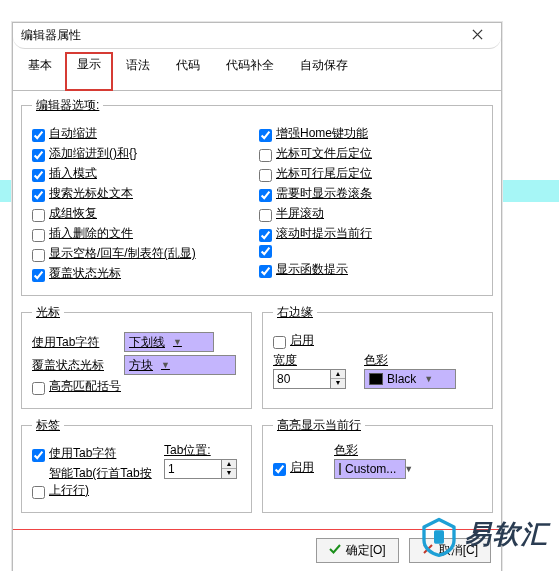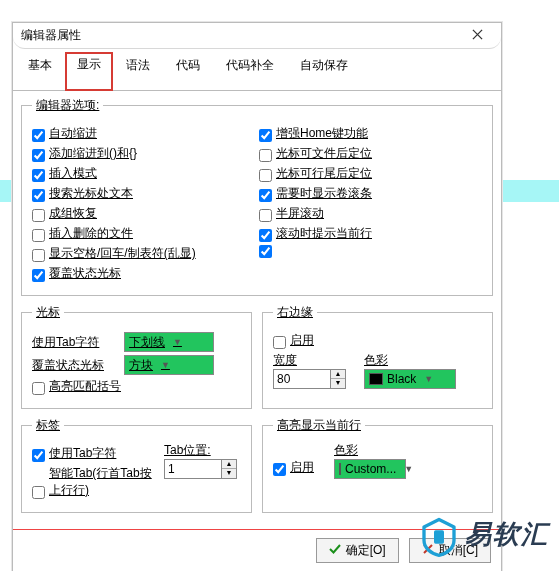--- a/index.html
+++ b/index.html
@@ -19,21 +19,21 @@
   legend { padding: 0 4px; }
   .cols { display: flex; gap: 8px; }
   .col { flex: 1; }
   .ck { display: flex; align-items: flex-end; gap: 4px; margin: 3px 0; }
   .ck input { width: 13px; height: 13px; }
   .row2 { display: flex; gap: 10px; }
   .row2 fieldset { flex: 1; }
   .formrow { display: flex; align-items: center; margin: 3px 0; gap: 6px; }
   .formrow .lbl { width: 86px; }
   select, .combo, .spinner-wrap { height: 20px; font-size: 12px; }
-  .combo { display: inline-flex; align-items: center; border: 1px solid #888; background: #22c55e; padding: 0 4px; gap: 4px; }
+  .combo { display: inline-flex; align-items: center; border: 1px solid #888; background: #c4b5fd; padding: 0 4px; gap: 4px; }
   .combo .drop { font-size: 9px; color: #555; margin-left: 4px; }
   .spinner-wrap { display: inline-flex; border: 1px solid #888; gap: 18px; }
   .spinner-wrap input { border: none; width: 38px; padding: 0 3px; font-size: 12px; }
   .spin-btns { display: flex; flex-direction: column; border-left: 1px solid #888; }
   .spin-btns div { width: 14px; height: 9px; font-size: 7px; line-height: 8px; text-align: center; background: #efefef; border-bottom: 1px solid #aaa; }
   .spin-btns div:last-child { border-bottom: none; }
   .swatch { width: 14px; height: 12px; border: 1px solid #555; display: inline-block; }
   .btnbar { display: flex; justify-content: flex-end; gap: 10px; padding: 8px 10px; border-top: 1px solid #ef4444; }
   .btn { display: inline-flex; align-items: center; gap: 5px; padding: 3px 12px; border: 1px solid #999; background: #f4f4f4; cursor: pointer; }
   .btn svg { width: 12px; height: 12px; }
@@ -127,37 +127,41 @@
               <input type="checkbox" style="">
               <span>半屏滚动</span>
             </label>
             <label class="ck">
               <input type="checkbox" checked="" style="">
               <span>滚动时提示当前行</span>
             </label>
             <label class="ck">
               <input type="checkbox" checked="" style="">
             </label>
+            <label class="ck">
+              <input type="checkbox" checked="" style="">
+              <span>显示函数提示</span>
+            </label>
           </div>
       </div>
     </fieldset>
 
     <div class="row2">
       <fieldset>
         <legend>光标</legend>
         <div class="formrow">
           <span class="lbl">使用Tab字符</span>
           <div class="combo" style="width:90px">
             <span>下划线</span>
             <span class="drop">▼</span>
           </div>
         </div>
         <div class="formrow">
           <span class="lbl">覆盖状态光标</span>
-          <div class="combo" style="width:90px">
+          <div class="combo" style="width:112px">
             <span>方块</span>
             <span class="drop">▼</span>
           </div>
         </div>
         <label class="ck">
           <input type="checkbox" id="ck-brackets" style="">
           <span>高亮匹配括号</span>
         </label>
       </fieldset>
 

